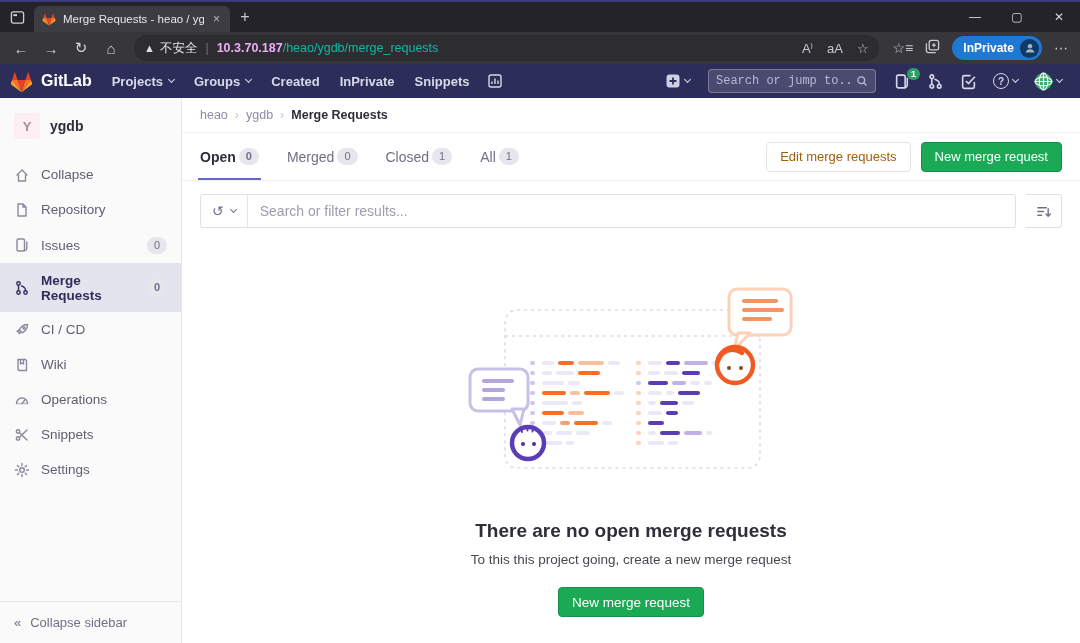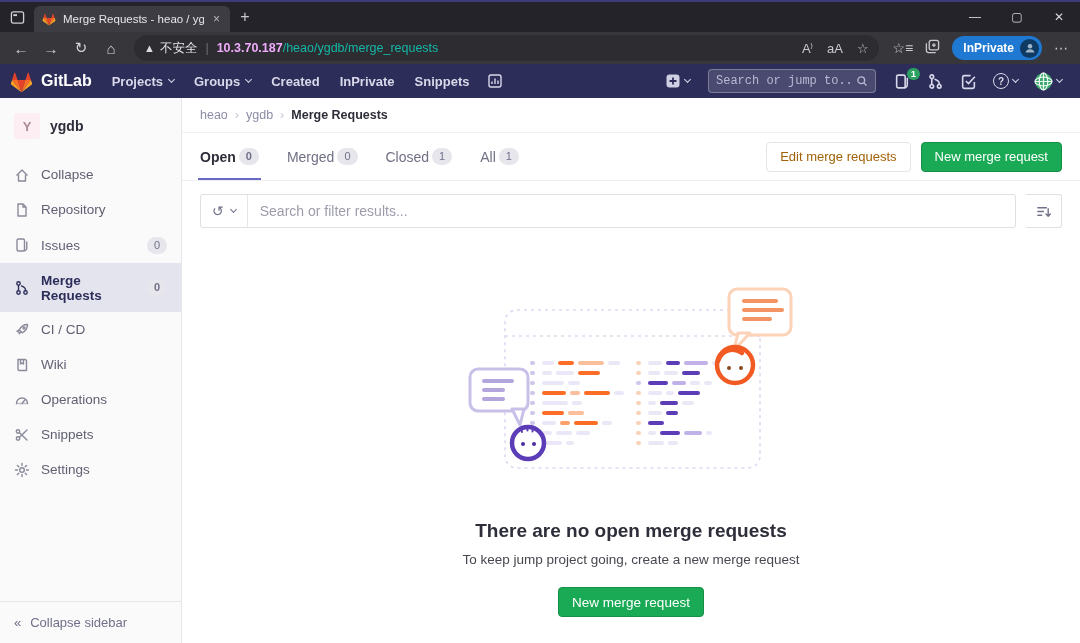--- a/index.html
+++ b/index.html
@@ -527,19 +527,19 @@
           </g>
 
           <g>
             <circle cx="269" cy="82" r="18" fill="#fff" stroke="#f15a22" stroke-width="4.5"></circle>
             <path d="M252 78c4-12 16-14 24-8" fill="none" stroke="#f15a22" stroke-width="4.5" stroke-linecap="round"></path>
             <circle cx="263" cy="85" r="2" fill="#8a4a22"></circle>
             <circle cx="275" cy="85" r="2" fill="#8a4a22"></circle>
           </g>
         </svg>
         <h2>There are no open merge requests</h2>
-        <p>To keep jump project going, create a new merge request</p>
+        <p>To this this project going, create a new merge request</p>
         <span class="btn btn-green">New merge request</span>
       </div>
 
     </div>
   </div>
 </div>
 
 </body></html>

